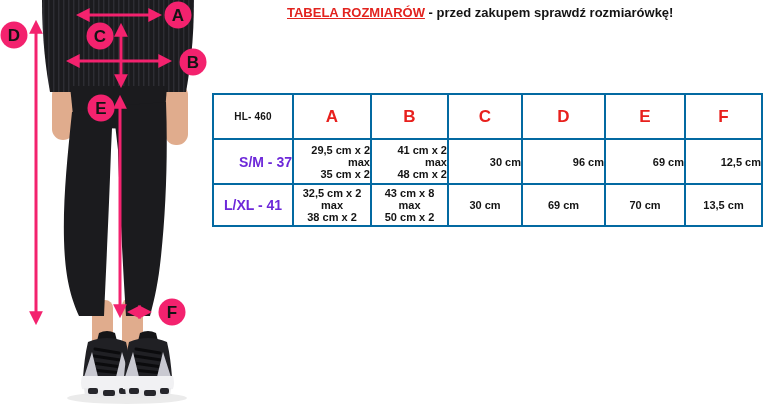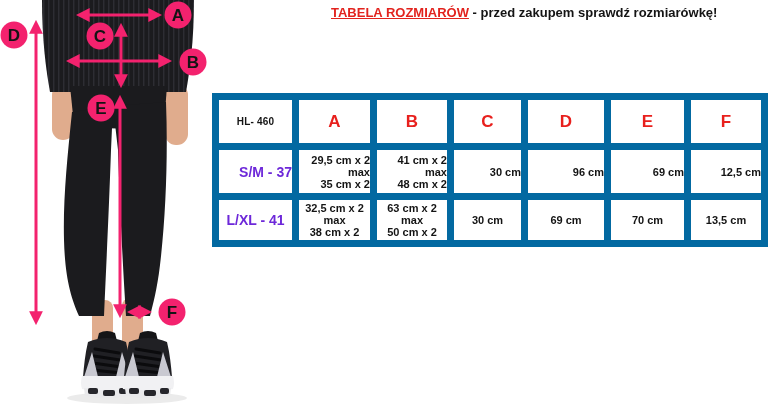--- a/index.html
+++ b/index.html
@@ -3,29 +3,29 @@
 <meta charset="utf-8">
 <style>
   html,body{margin:0;padding:0;}
   body{
     width:768px;height:407px;background:#ffffff;position:relative;
     font-family:"Liberation Sans",sans-serif;overflow:hidden;
   }
   .figure-svg{position:absolute;left:0;top:0;}
   .header{position:absolute;left:287px;top:5px;width:470px;}
   .title{font-size:13px;font-weight:bold;color:#141414;line-height:16px;white-space:nowrap;}
-  .title .hl{color:#E2231E;text-decoration:underline;margin-left:44px;}
+  .title .hl{color:#E2231E;text-decoration:underline;}
   .notes{margin:5px 0 0 0;padding:0 0 0 21px;list-style:disc;}
   .notes li{font-size:12px;font-weight:bold;color:#141414;line-height:15px;margin:0 0 1px 0;}
   table.size-table{
     position:absolute;left:212px;top:93px;width:549px;
     border-collapse:collapse;table-layout:fixed;background:#fff;
   }
   table.size-table td{
-    border:7px solid #0369a1;text-align:center;vertical-align:middle;padding:0;
+    border:2px solid #0369a1;text-align:center;vertical-align:middle;padding:0;
   }
   tr.head-row td{height:43px;}
   tr.data-row-1 td{height:43px;text-align:right;}
   tr.data-row-2 td{height:40px;text-align:center;}
   td.model{font-size:10px;font-weight:bold;color:#141414;letter-spacing:.2px;}
   td.letter{font-size:17px;font-weight:bold;color:#E8201D;}
   td.size{font-size:14px;font-weight:bold;color:#6d28d9;}
   td.val{font-size:11px;font-weight:bold;color:#141414;line-height:12px;white-space:pre-line;}
 </style>
 </head>
@@ -153,21 +153,21 @@
       <td class="val">30 cm</td>
       <td class="val">96 cm</td>
       <td class="val">69 cm</td>
       <td class="val">12,5 cm</td>
     </tr>
     <tr class="data-row-2">
       <td class="size">L/XL - 41</td>
       <td class="val">32,5 cm x 2
 max
 38 cm x 2</td>
-      <td class="val">63 cm x 2
+      <td class="val">43 cm x 8
 max
 50 cm x 2</td>
       <td class="val">30 cm</td>
       <td class="val">69 cm</td>
       <td class="val">70 cm</td>
       <td class="val">13,5 cm</td>
     </tr>
   </tbody>
 </table>
 

